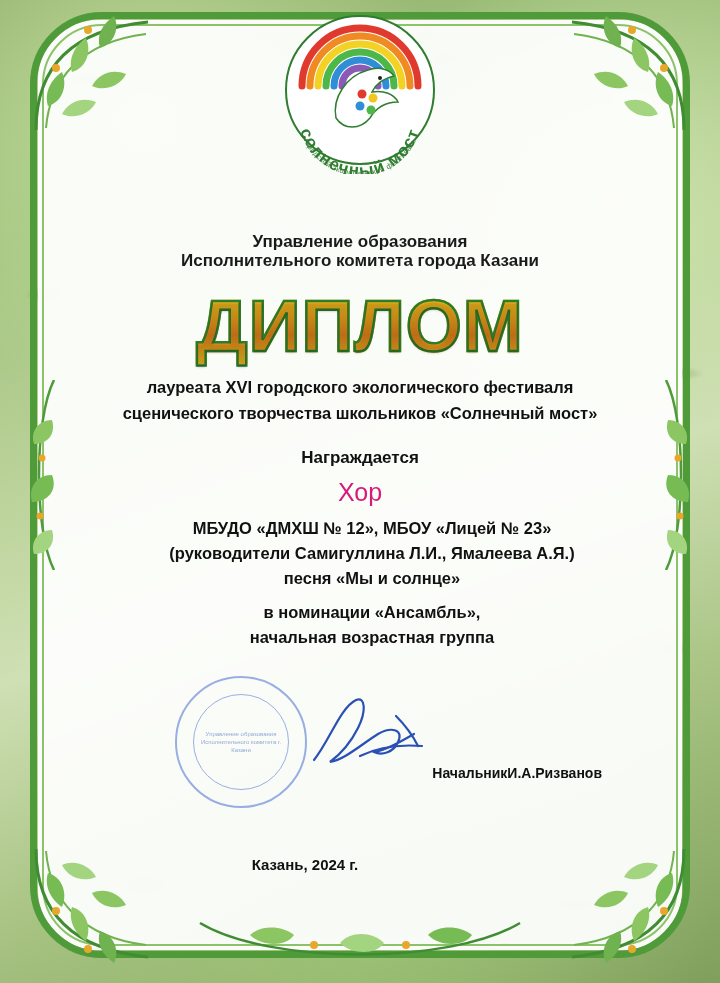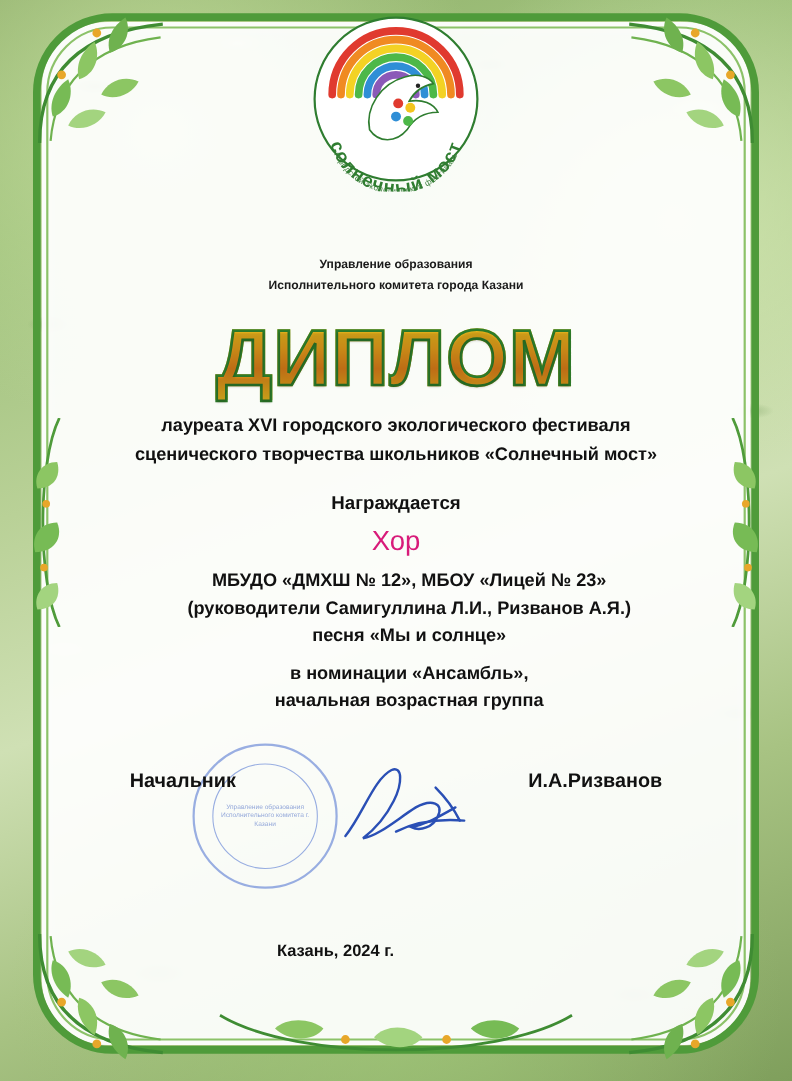--- a/index.html
+++ b/index.html
@@ -121,21 +121,21 @@
   
   .content {
     position: absolute;
     left: 0;
     right: 0;
     top: 232px;
     text-align: center;
     color: #111;
   }
   .org-line {
-    font-size: 11px;
+    font-size: 17px;
     font-weight: bold;
     line-height: 19px;
     color: #1a1a1a;
   }
   .title {
     margin-top: 18px;
     font-family: "Liberation Sans", sans-serif;
     font-size: 72px;
     font-weight: bold;
     letter-spacing: 1px;
@@ -181,25 +181,25 @@
   }
   .place-num {
     color: #d81b7a;
   }
 
   
   .sign-row {
     position: absolute;
     left: 118px;
     right: 118px;
-    top: 699px;
+    top: 765px;
     display: flex;
-    justify-content: space-between;
+    justify-content: flex-end;
     align-items: flex-end;
-    font-size: 18px;
+    font-size: 14px;
     font-weight: bold;
     color: #111;
   }
   .stamp {
     position: absolute;
     left: 175px;
     top: 676px;
     width: 128px;
     height: 128px;
     border-radius: 50%;
@@ -391,21 +391,21 @@
     <div class="subtitle">
       <div>лауреата XVI городского экологического фестиваля</div>
       <div>сценического творчества школьников «Солнечный мост»</div>
     </div>
 
     <div class="awarded">Награждается</div>
     <div class="recipient">Хор</div>
 
     <div class="detail">
       <div>МБУДО «ДМХШ № 12», МБОУ «Лицей № 23»</div>
-      <div>(руководители Самигуллина Л.И., Ризванов А.Я.)</div>
+      <div>(руководители Самигуллина Л.И., Ямалеева А.Я.)</div>
       <div>песня «Мы и солнце»</div>
     </div>
 
 
     <div class="detail">
       <div>в номинации «Ансамбль»,</div>
       <div>начальная возрастная группа</div>
     </div>
   </div>
 

